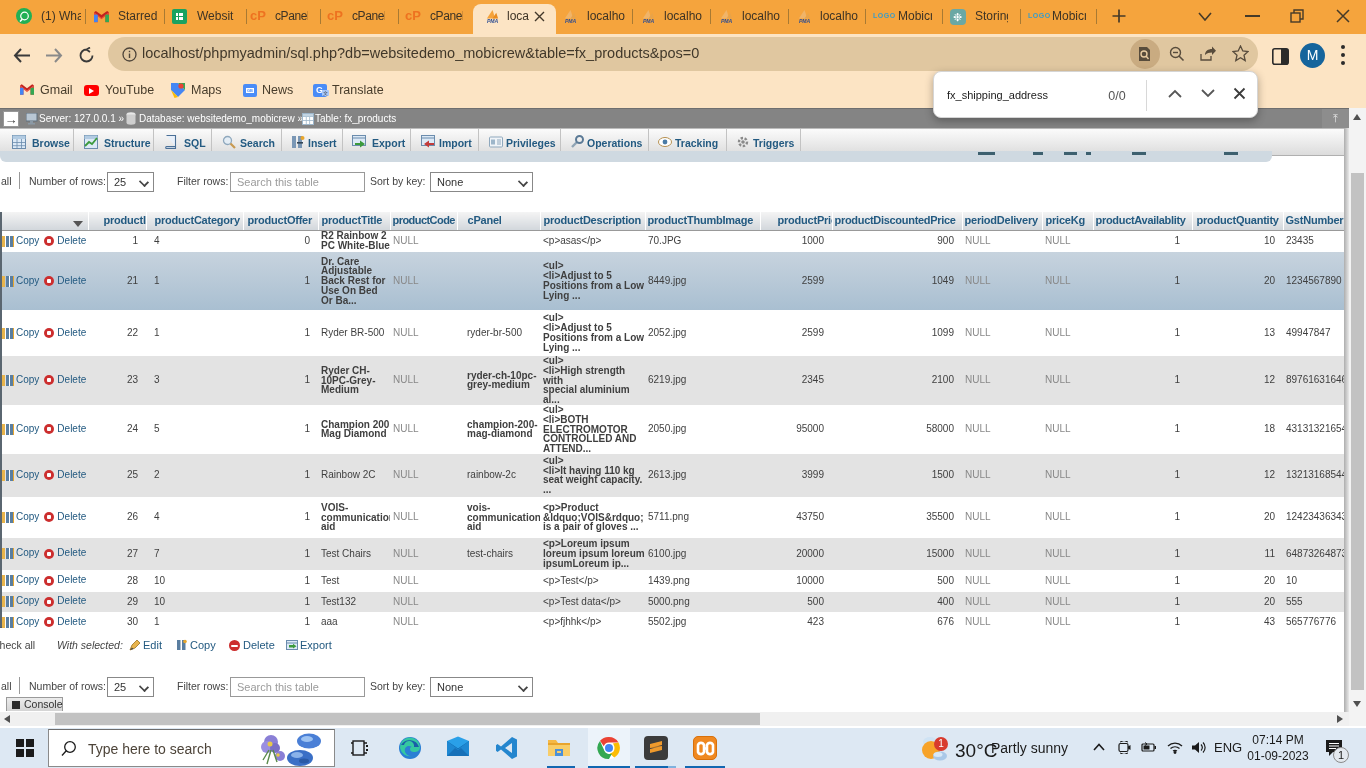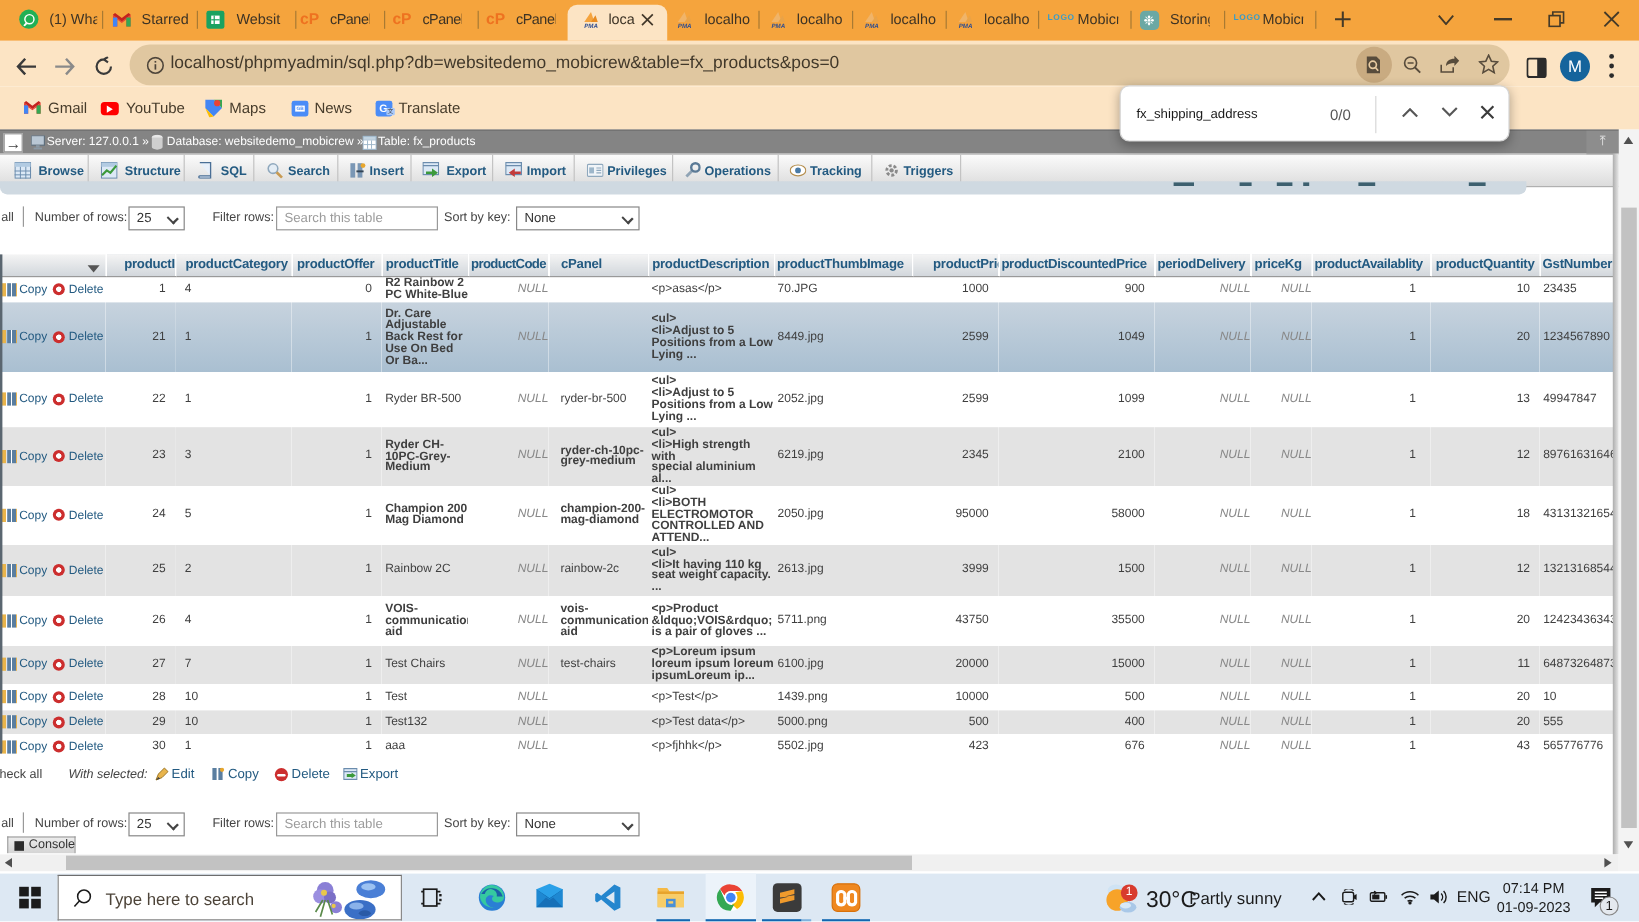--- a/index.html
+++ b/index.html
@@ -48,21 +48,21 @@
 
 #dtable { position:absolute; left:0; top:212px; width:1345px; border-collapse:collapse; table-layout:fixed; font-size:10px; color:#3f3f3f; }
 #dtable td { vertical-align:middle; line-height:10px; overflow:hidden; white-space:nowrap; }
 #dtable tr.h td { background:linear-gradient(#f4f4f4,#d2d7dc); color:#235a81; font-weight:bold; border-bottom:1px solid #999; border-left:1px solid #fff; padding:0 0 0 3px; height:18px; line-height:17px; font-size:11px; letter-spacing:-0.22px;}
 tr.w td { background:#fff; }
 tr.g td { background:#e3e3e3; }
 tr.sel td { background:linear-gradient(#c7d3de,#a9bfd1); }
 .num { text-align:right; padding-right:8px; }
 .txt { padding-left:8px; }
 .tl  { padding-left:3px; }
-.nul { color:#888; font-style:italic; padding-left:3px;text-align:right; }
+.nul { color:#888; padding-left:3px; }
 .act { white-space:nowrap; color:#235a81; padding-left:0; }
 #dtable td.ml { white-space:normal; line-height:9.8px;font-weight:bold; }
 .efrag { display:inline-block; width:5px; height:11px; margin-right:1px; vertical-align:middle;
   background:linear-gradient(90deg,#4a5a68 0 2px,#e8b44c 2px 5px); }
 .cico { display:inline-block; width:8px; height:11px; margin-right:2px; vertical-align:middle;
   background:linear-gradient(90deg,#5a7ea0 0 3px,#fff 3px 4px,#5a7ea0 4px 7px,#e8a62c 7px 8px); }
 .dico { display:inline-block; width:10px; height:10px; margin:0 3px 0 5px; border-radius:50%; vertical-align:middle;
   background:radial-gradient(circle, #fff 0 2px, #cc2e2e 2.5px); }
 #consoletab { left:6px; top:697px; width:57px; height:14px; background:linear-gradient(#ececec,#d4d4d4); border:1px solid #9a9a9a; border-bottom:none; font-size:10.5px; color:#333; }
 

